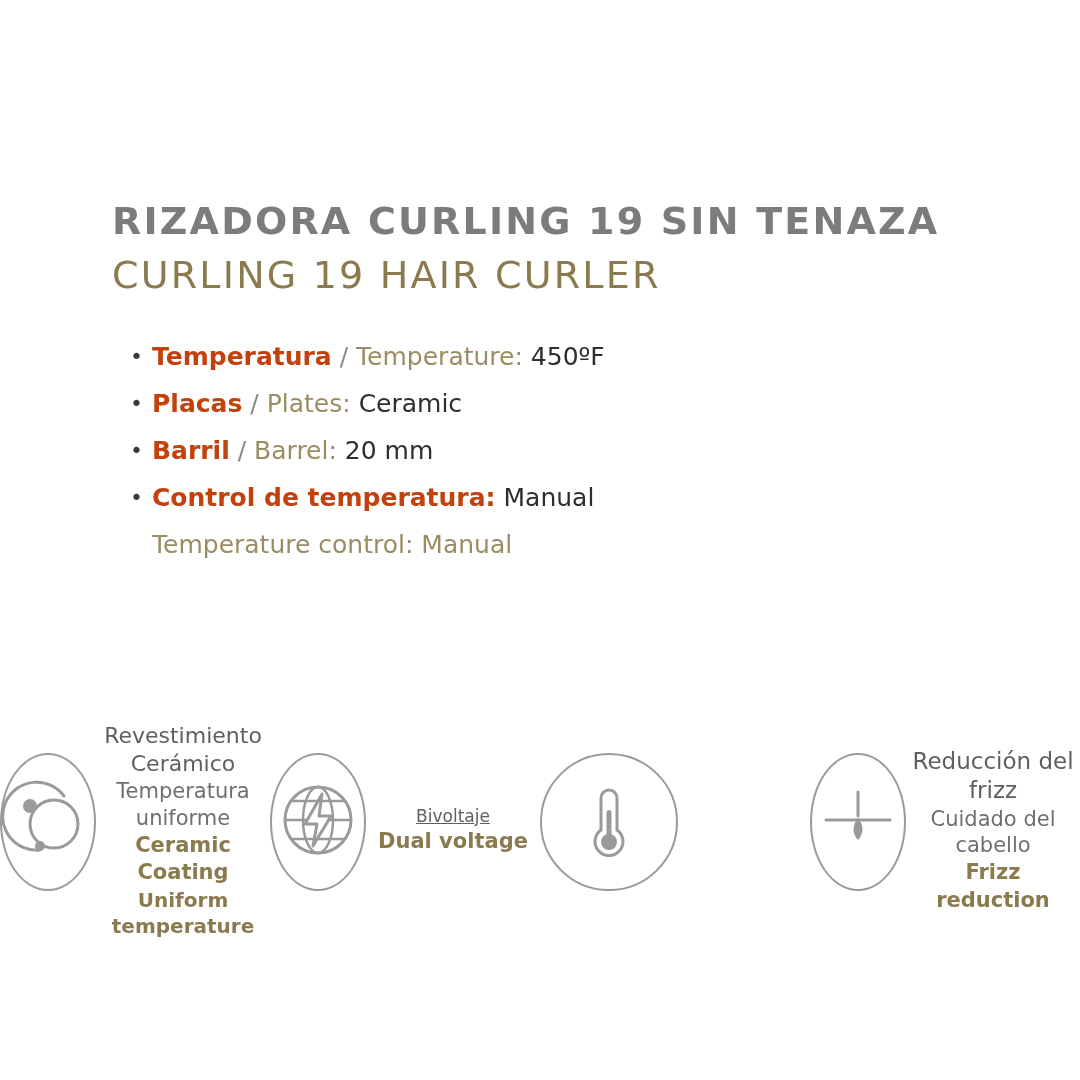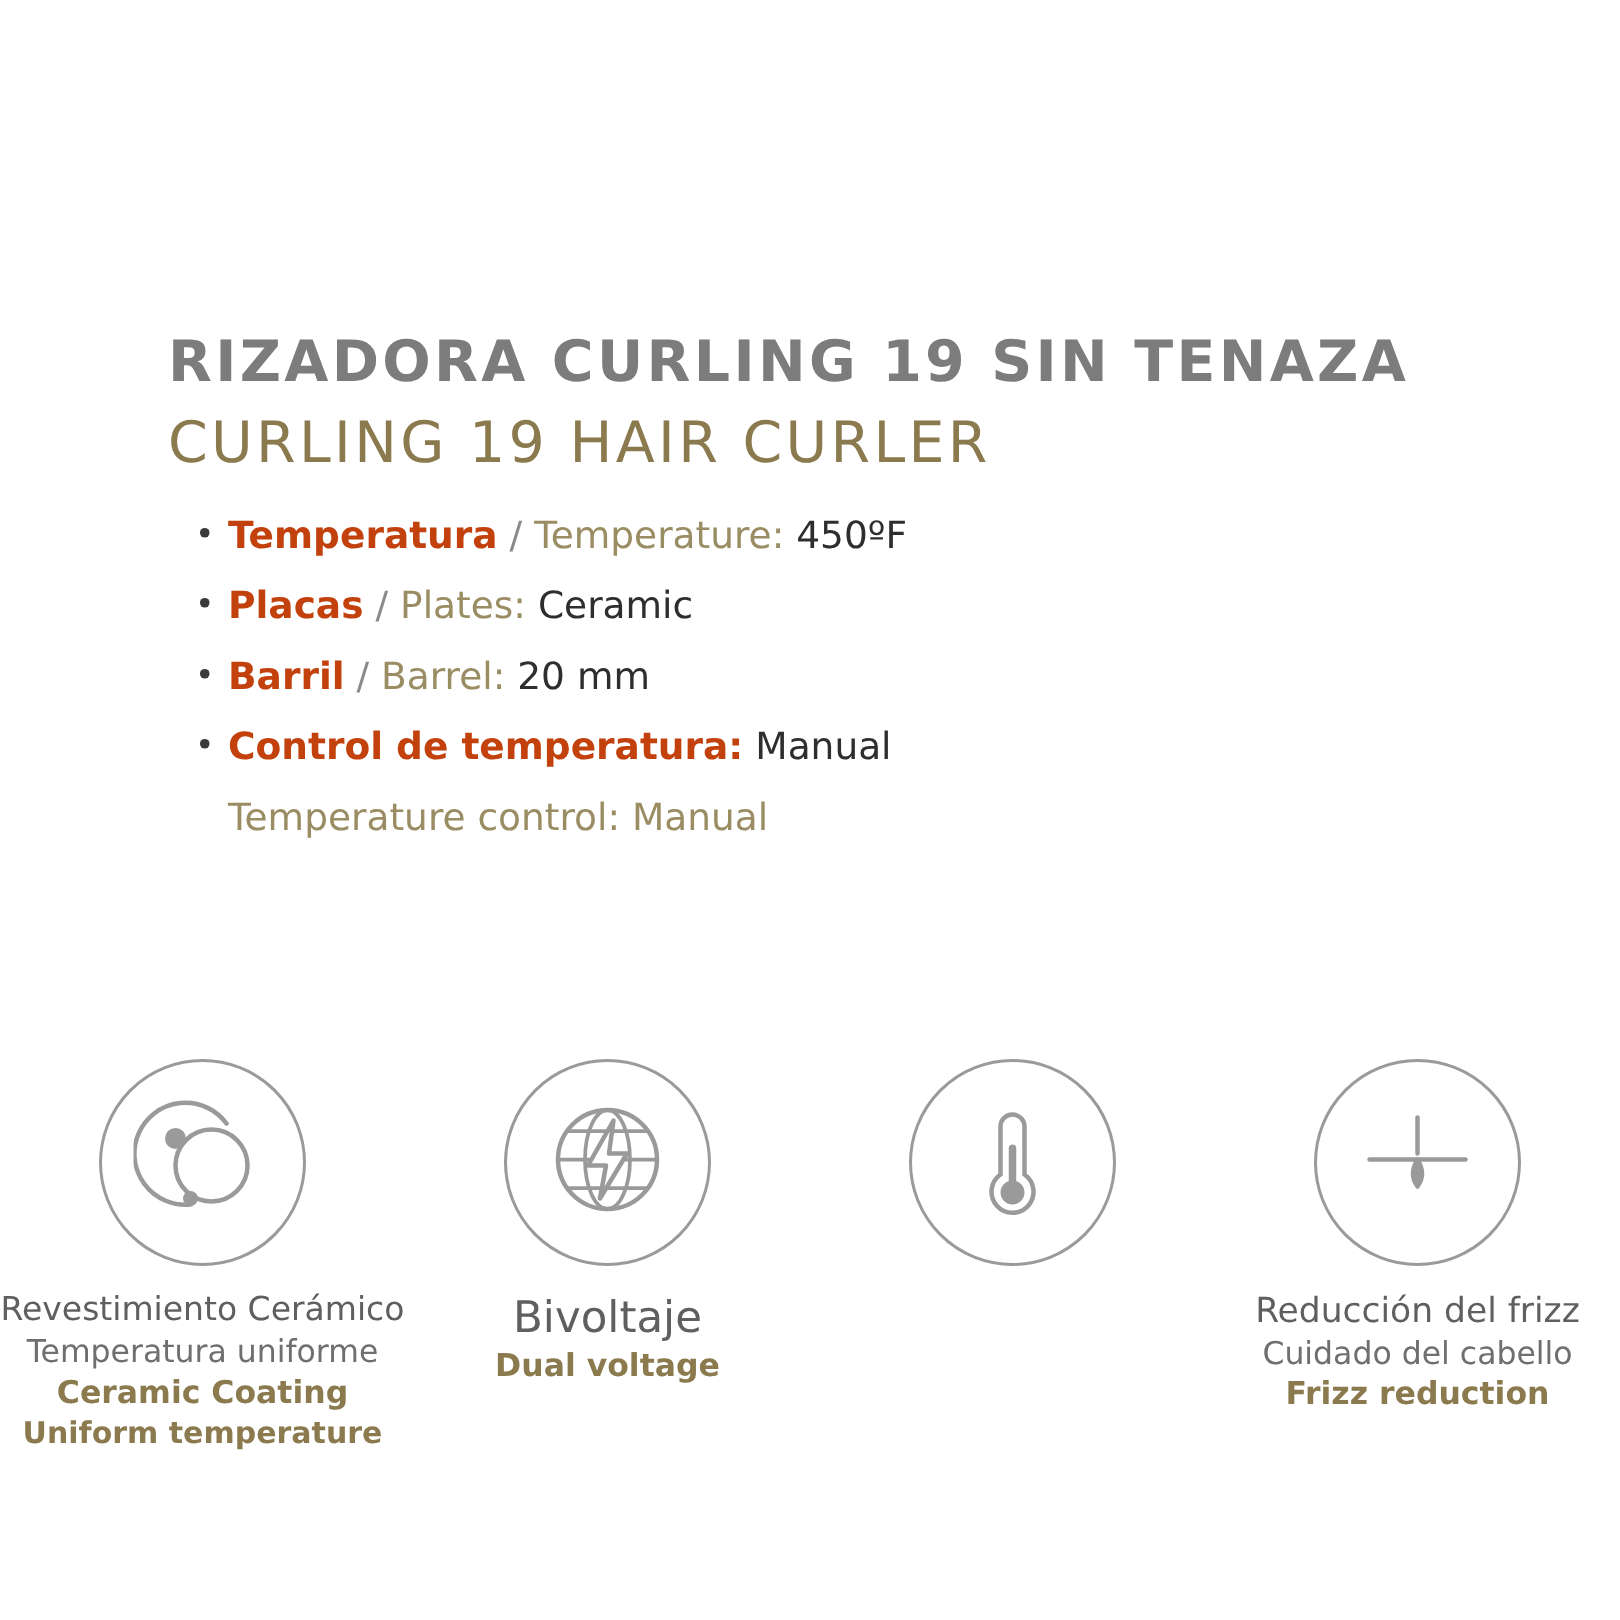--- a/index.html
+++ b/index.html
@@ -25,21 +25,20 @@
     width: 900px;
   }
   .title-es {
     font-family: "DejaVu Sans", sans-serif;
     font-size: 38px;
     font-weight: 700;
     letter-spacing: 2.2px;
     color: #7c7c7c;
     line-height: 1.15;
     white-space: nowrap;
-    margin-top: 20px;
   }
   .title-en {
     font-family: "DejaVu Sans", sans-serif;
     font-size: 38px;
     font-weight: 400;
     letter-spacing: 2.2px;
     color: #8a7a4e;
     line-height: 1.25;
     margin-top: 8px;
     white-space: nowrap;
@@ -98,21 +97,21 @@
   .features {
     position: absolute;
     left: 0;
     top: 706px;
     width: 1080px;
     display: flex;
   }
   .feature {
     width: 270px;
     display: flex;
-    flex-direction: column;
+    flex-direction: row;
     align-items: center;
   }
   .circle {
     width: 138px;
     height: 138px;
     border: 2px solid #9a9a9a;
     border-radius: 50%;
     display: flex;
     align-items: center;
     justify-content: center;
@@ -137,21 +136,21 @@
     color: #8a7a4e;
     font-weight: 700;
     line-height: 1.3;
   }
   .lbl-en-2 {
     font-size: 20px;
     color: #8a7a4e;
     font-weight: 700;
     line-height: 1.3;
   }
-  .feature.f2 .labels .lbl-es-1 { font-size: 29px; }
+  .feature.f2 .labels .lbl-es-1 { font-size: 17px; text-decoration: underline; }
   .feature.f3 .labels .lbl-es-1 { font-size: 23px; }
   .feature.f4 .labels .lbl-es-1 { font-size: 23px; }
 </style>
 </head>
 <body>
 
 <div class="page">
 
   <div class="titles">
     <div class="title-es">RIZADORA CURLING 19 SIN TENAZA</div>

